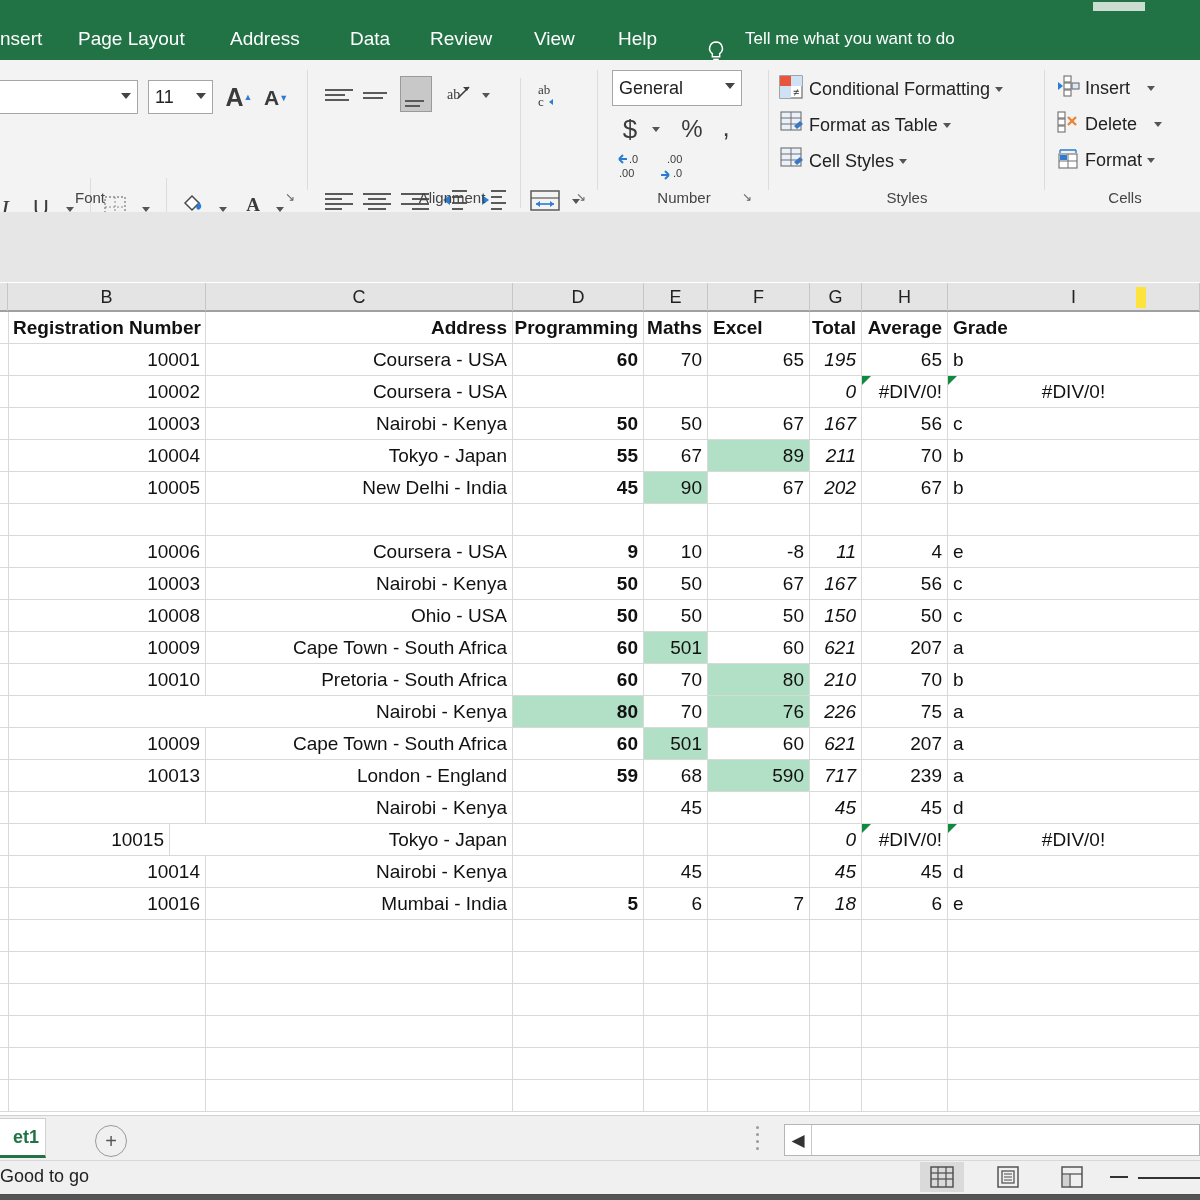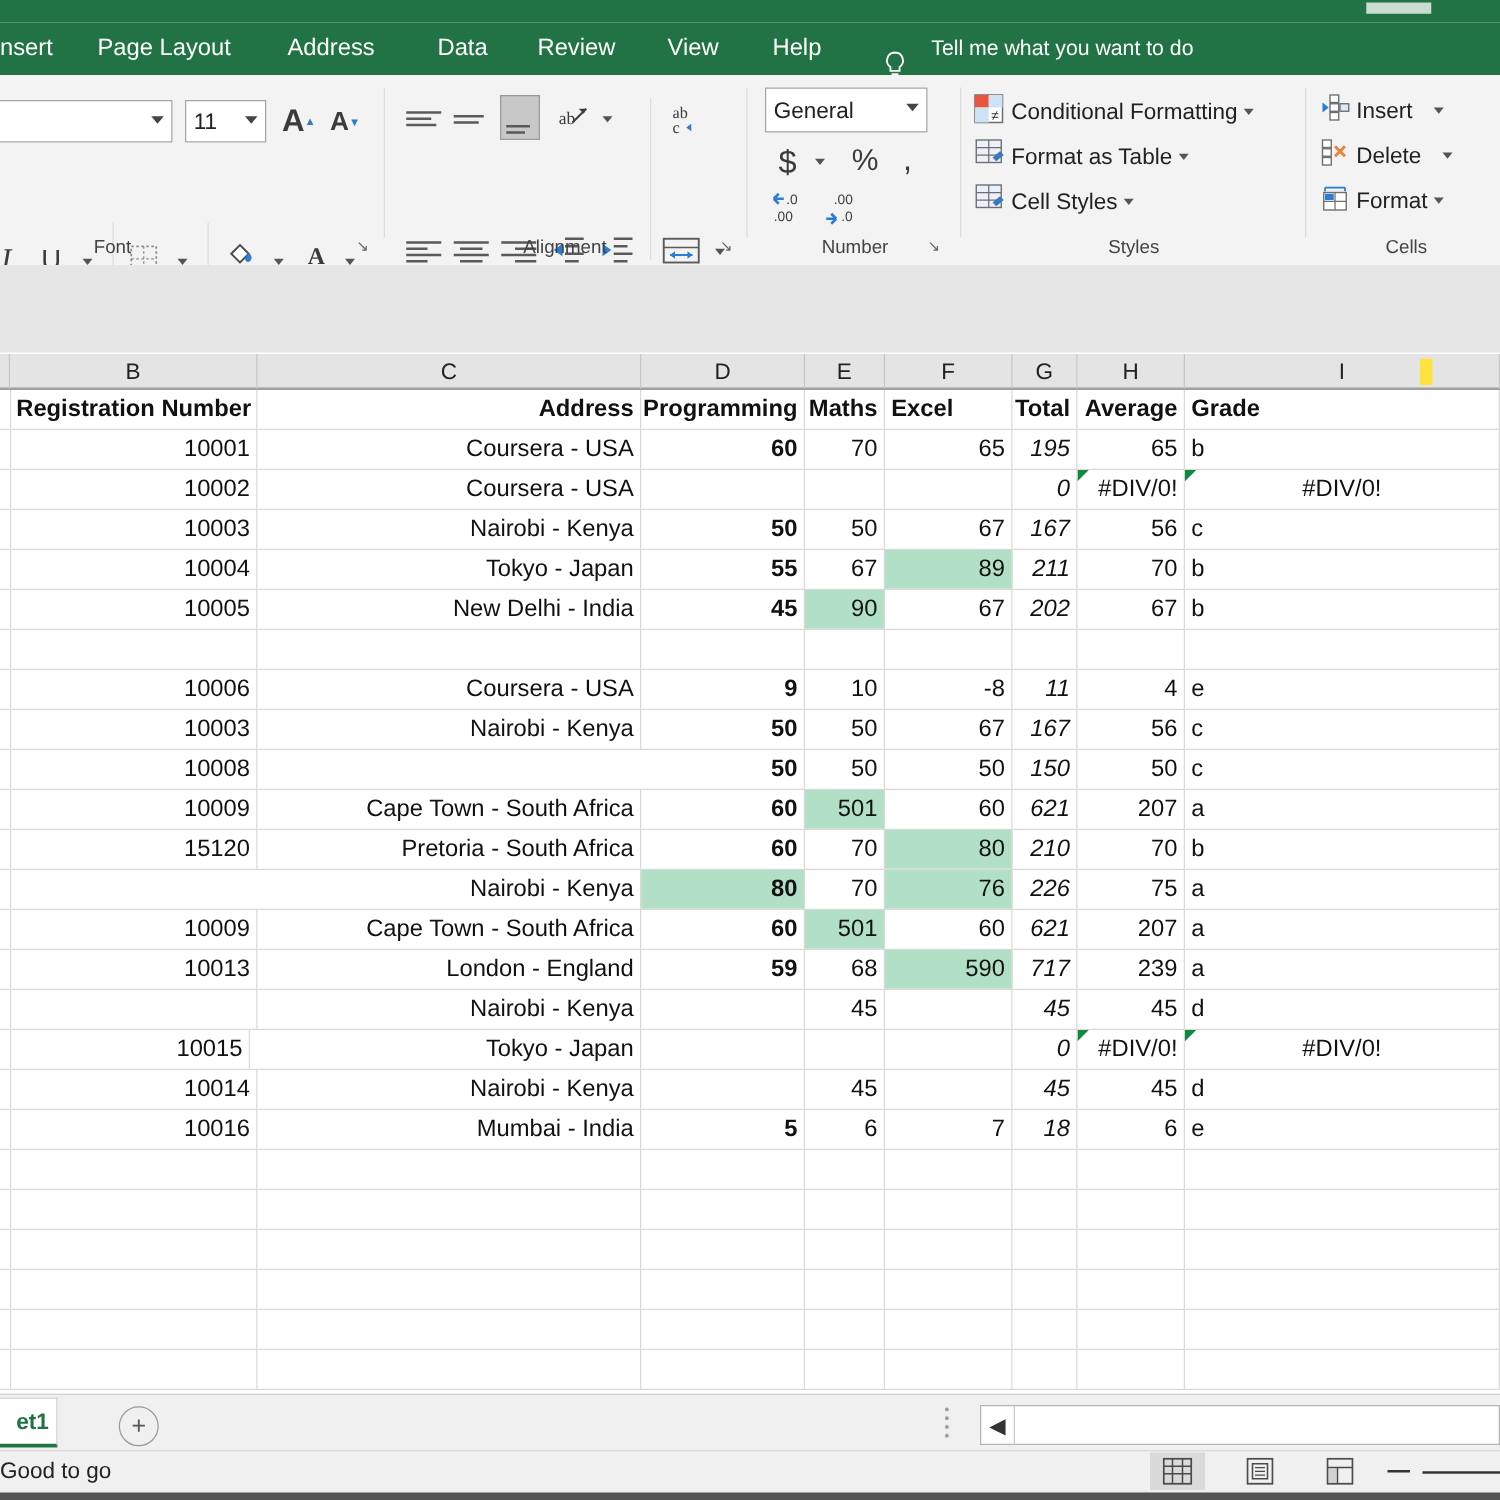--- a/index.html
+++ b/index.html
@@ -620,20 +620,21 @@
           <div class="cell r" style="left: 644px; width: 64px;">50</div>
           <div class="cell r" style="left: 708px; width: 102px;">67</div>
           <div class="cell r ital" style="left: 810px; width: 52px;">167</div>
           <div class="cell r" style="left: 862px; width: 86px;">56</div>
           <div class="cell l" style="left: 948px; width: 252px;">c</div>
           <div class="rl"></div>
         </div>
         <div class="row">
           <div class="rowsep-left"></div>
           <div class="cell r" style="left: 8px; width: 198px;">10008</div>
+          <div class="cell r" style="left: 206px; width: 307px;">Ohio - USA</div>
           <div class="cell r bold" style="left: 513px; width: 131px;">50</div>
           <div class="cell r" style="left: 644px; width: 64px;">50</div>
           <div class="cell r" style="left: 708px; width: 102px;">50</div>
           <div class="cell r ital" style="left: 810px; width: 52px;">150</div>
           <div class="cell r" style="left: 862px; width: 86px;">50</div>
           <div class="cell l" style="left: 948px; width: 252px;">c</div>
           <div class="rl"></div>
         </div>
         <div class="row">
           <div class="rowsep-left"></div>
@@ -642,21 +643,21 @@
           <div class="cell r bold" style="left: 513px; width: 131px;">60</div>
           <div class="cell r hi" style="left: 644px; width: 64px;">501</div>
           <div class="cell r" style="left: 708px; width: 102px;">60</div>
           <div class="cell r ital" style="left: 810px; width: 52px;">621</div>
           <div class="cell r" style="left: 862px; width: 86px;">207</div>
           <div class="cell l" style="left: 948px; width: 252px;">a</div>
           <div class="rl"></div>
         </div>
         <div class="row">
           <div class="rowsep-left"></div>
-          <div class="cell r" style="left: 8px; width: 198px;">15120</div>
+          <div class="cell r" style="left: 8px; width: 198px;">10010</div>
           <div class="cell r" style="left: 206px; width: 307px;">Pretoria - South Africa</div>
           <div class="cell r bold" style="left: 513px; width: 131px;">60</div>
           <div class="cell r" style="left: 644px; width: 64px;">70</div>
           <div class="cell r hi" style="left: 708px; width: 102px;">80</div>
           <div class="cell r ital" style="left: 810px; width: 52px;">210</div>
           <div class="cell r" style="left: 862px; width: 86px;">70</div>
           <div class="cell l" style="left: 948px; width: 252px;">b</div>
           <div class="rl"></div>
         </div>
         <div class="row">
@@ -701,21 +702,21 @@
           <div class="cell r bold" style="left: 513px; width: 131px;"></div>
           <div class="cell r" style="left: 644px; width: 64px;">45</div>
           <div class="cell r" style="left: 708px; width: 102px;"></div>
           <div class="cell r ital" style="left: 810px; width: 52px;">45</div>
           <div class="cell r" style="left: 862px; width: 86px;">45</div>
           <div class="cell l" style="left: 948px; width: 252px;">d</div>
           <div class="rl"></div>
         </div>
         <div class="row">
           <div class="rowsep-left"></div>
-          <div class="cell r" style="left: 8px; width: 192px;">10015</div>
+          <div class="cell r" style="left: 8px; width: 162px;">10015</div>
           <div class="cell r" style="left: 206px; width: 307px;">Tokyo - Japan</div>
           <div class="cell r bold" style="left: 513px; width: 131px;"></div>
           <div class="cell r" style="left: 644px; width: 64px;"></div>
           <div class="cell r" style="left: 708px; width: 102px;"></div>
           <div class="cell r ital" style="left: 810px; width: 52px;">0</div>
           <div class="cell r" style="left: 862px; width: 86px;">#DIV/0!<span class="errtri"></span></div>
           <div class="cell l" style="left: 948px; width: 252px;"></div>
           <div class="cell c" style="left: 948px; width: 252px;">#DIV/0!<span class="errtri"></span></div>
           <div class="rl"></div>
         </div>

